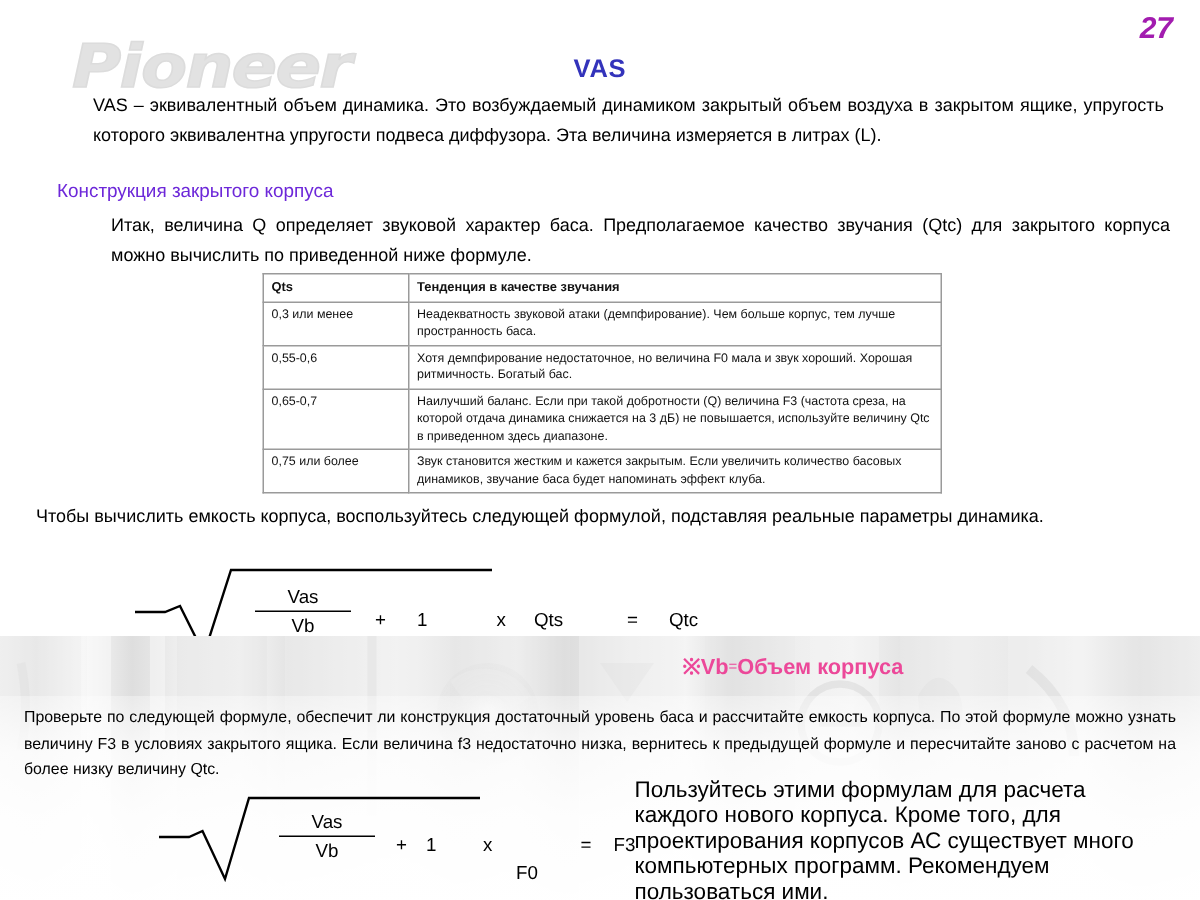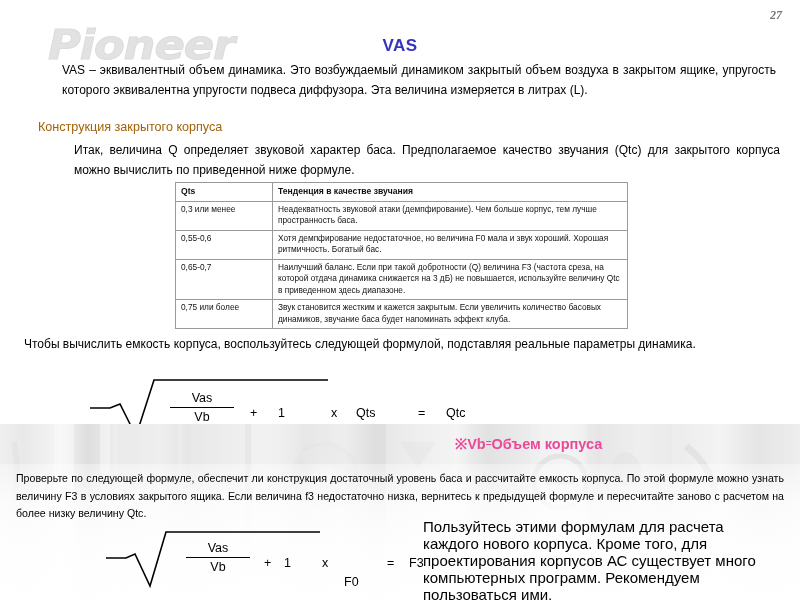--- a/index.html
+++ b/index.html
@@ -38,25 +38,25 @@
     user-select: none;
     transform: scaleX(1.12);
     transform-origin: left top;
   }
 
   
   .page-number {
     position: absolute;
     right: 18px;
     top: 8px;
-    font-size: 12px;
+    font-size: 20px;
     font-weight: bold;
     font-style: italic;
-    font-family: Liberation Serif, serif;
-    color: #737373;
+    font-family: Liberation Sans, sans-serif;
+    color: #a21caf;
   }
 
   
   .doc-title {
     position: absolute;
     left: 0; right: 0;
     top: 36px;
     text-align: center;
     font-size: 17px;
     font-weight: bold;
@@ -75,21 +75,21 @@
   .para-intro {
     left: 62px;
     top: 60px;
     width: 714px;
   }
   .subhead {
     position: absolute;
     left: 38px;
     top: 120px;
     font-size: 12.6px;
-    color: #a16207;
+    color: #6d28d9;
   }
   .para-q {
     left: 74px;
     top: 140px;
     width: 706px;
   }
 
   
   .qts-table {
     position: absolute;

